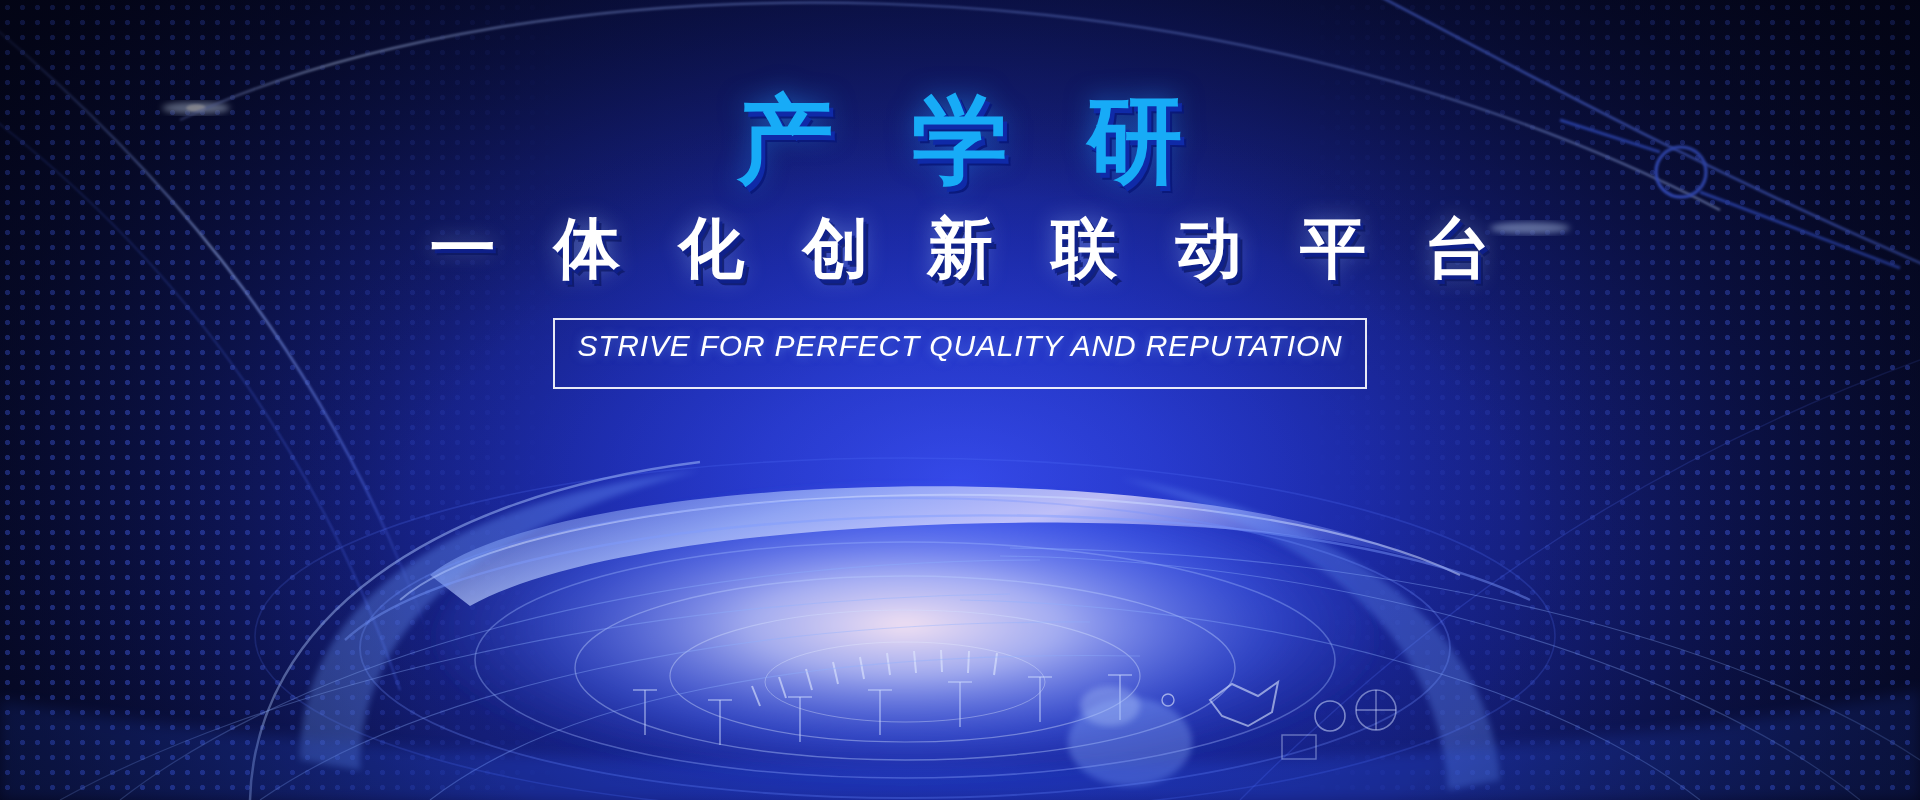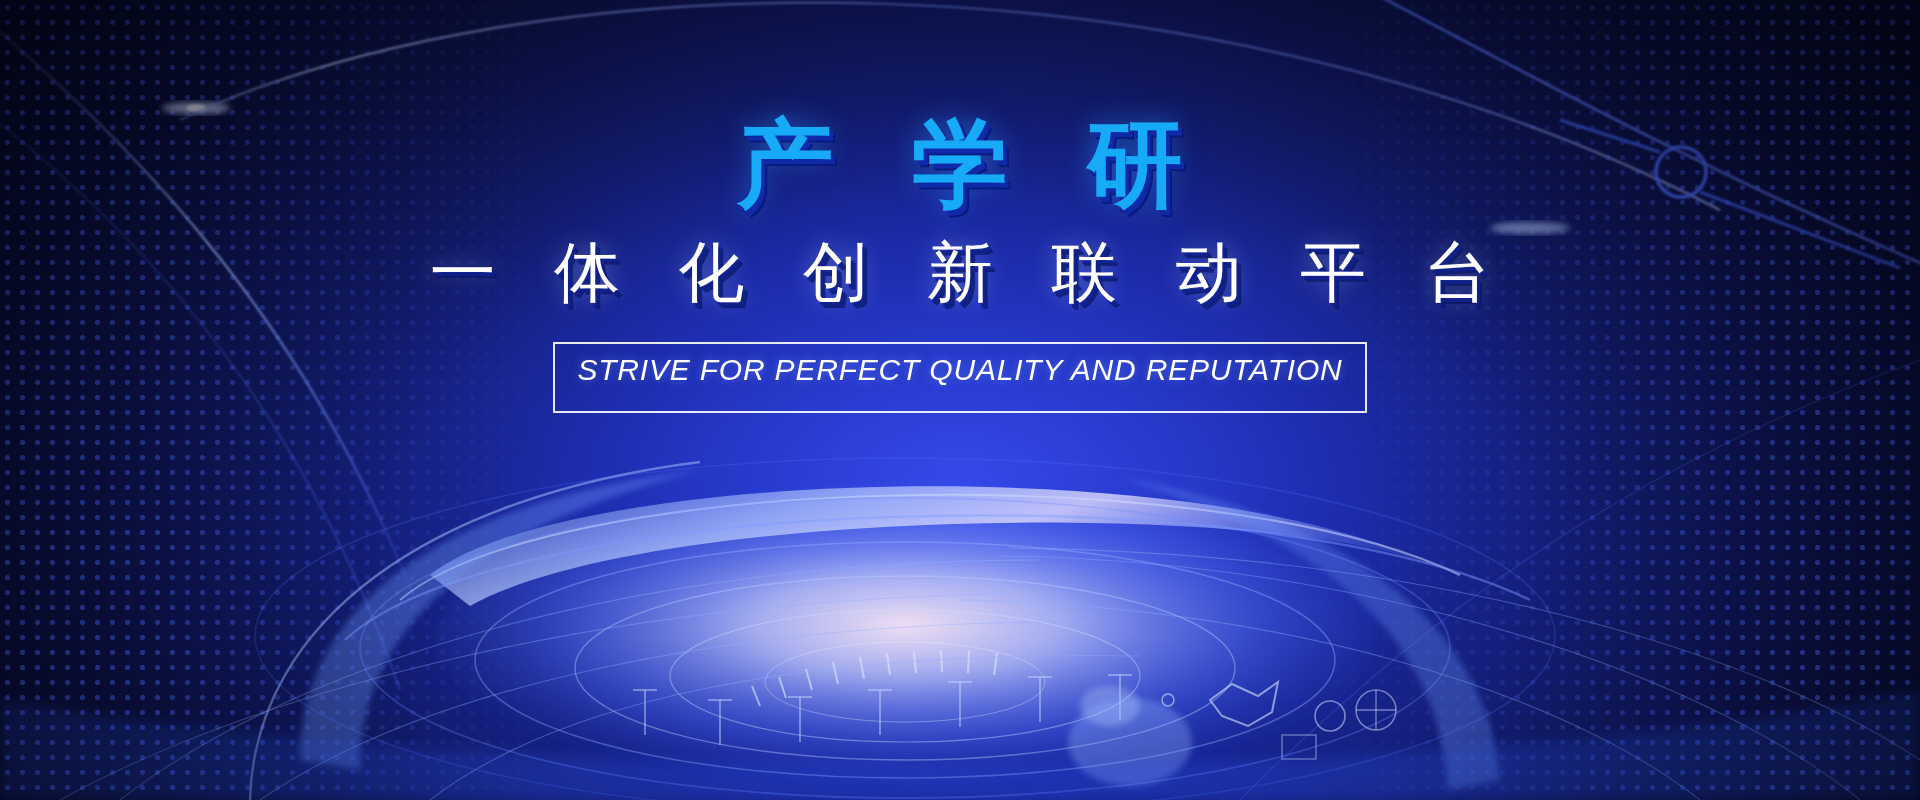--- a/index.html
+++ b/index.html
@@ -48,37 +48,37 @@
   .layer{ position:absolute; inset:0; width:1920px; height:800px; }
 
   
   .content{
     position:absolute; left:0; top:0; width:1920px; height:800px;
     display:flex; flex-direction:column; align-items:center;
     pointer-events:none;
   }
 
   .title-main{
-    margin-top:112px;
+    margin-top:88px;
     font-size:96px;
     font-weight:bold;
     letter-spacing:26px;
     text-indent:26px;
     color:#17ABF7;
     line-height:1.08;
     text-shadow:
       4px 5px 0 #0f2aa8,
       6px 7px 0 rgba(8,22,120,.85),
       0 0 26px rgba(40,150,255,.55);
   }
 
   .title-sub{
     margin-top:20px;
     font-size:66px;
-    font-weight:normal;
+    font-weight:bold;
     letter-spacing:20px;
     text-indent:20px;
     color:#ffffff;
     line-height:1.1;
     text-shadow:
       3px 4px 0 rgba(14,32,140,.9),
       5px 6px 0 rgba(10,22,96,.7),
       0 0 22px rgba(170,205,255,.45);
   }
 

